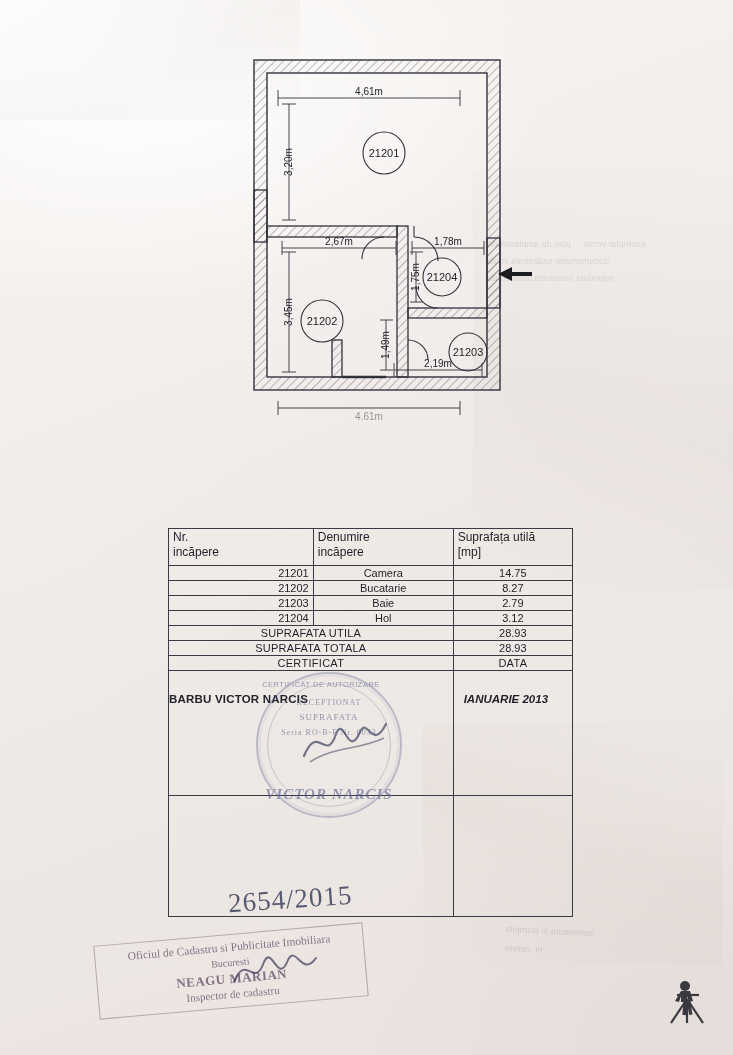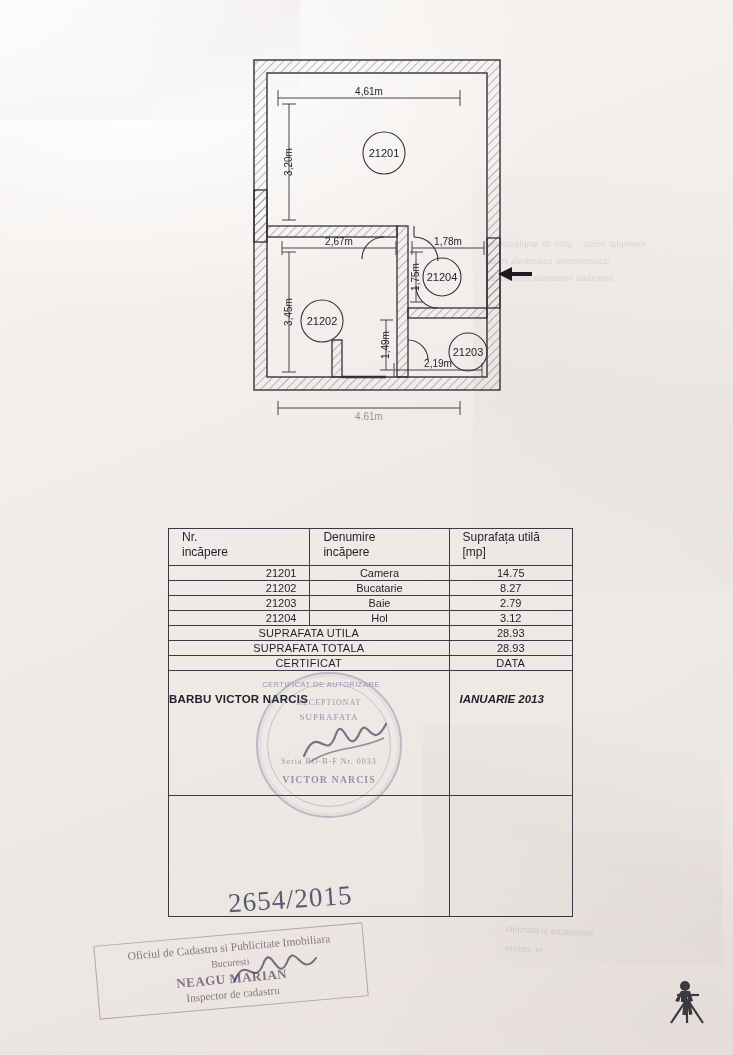--- a/index.html
+++ b/index.html
@@ -56,21 +56,21 @@
     width: 405px;
   }
   table.legend {
     border-collapse: collapse;
     width: 405px;
     font-size: 11px;
     color: #1f1f27;
   }
   table.legend td, table.legend th {
     border: 1px solid #3a3a46;
-    padding: 1px 13px;
+    padding: 1px 4px;
     font-weight: normal;
     background: transparent;
   }
   table.legend th {
     text-align: left;
     font-size: 12px;
     line-height: 1.25;
     vertical-align: top;
     height: 34px;
   }
@@ -133,22 +133,22 @@
     position: absolute;
     left: 0; right: 0;
     text-align: center;
     color: #5a5f8c;
     font-size: 9px;
     letter-spacing: 1px;
     font-family: "Liberation Serif", serif;
   }
   .stamp-txt.t1 { top: 24px; font-size: 8px; }
   .stamp-txt.t2 { top: 38px; font-size: 9px; }
-  .stamp-txt.t3 { top: 54px; font-size: 8px; margin-top: 29px; }
-  .stamp-txt.t4 { top: 100px; font-size: 10px; font-weight: bold; }
+  .stamp-txt.t3 { top: 54px; font-size: 8px; }
+  .stamp-txt.t4 { top: 112px; font-size: 15px; font-weight: bold; font-style: italic; }
   .stamp-arc {
     position: absolute;
     left: 0; right: 16px;
     top: 6px;
     text-align: center;
     font-size: 7.5px;
     color: #5a5f8c;
     letter-spacing: .5px;
   }
   .sig-scribble {

